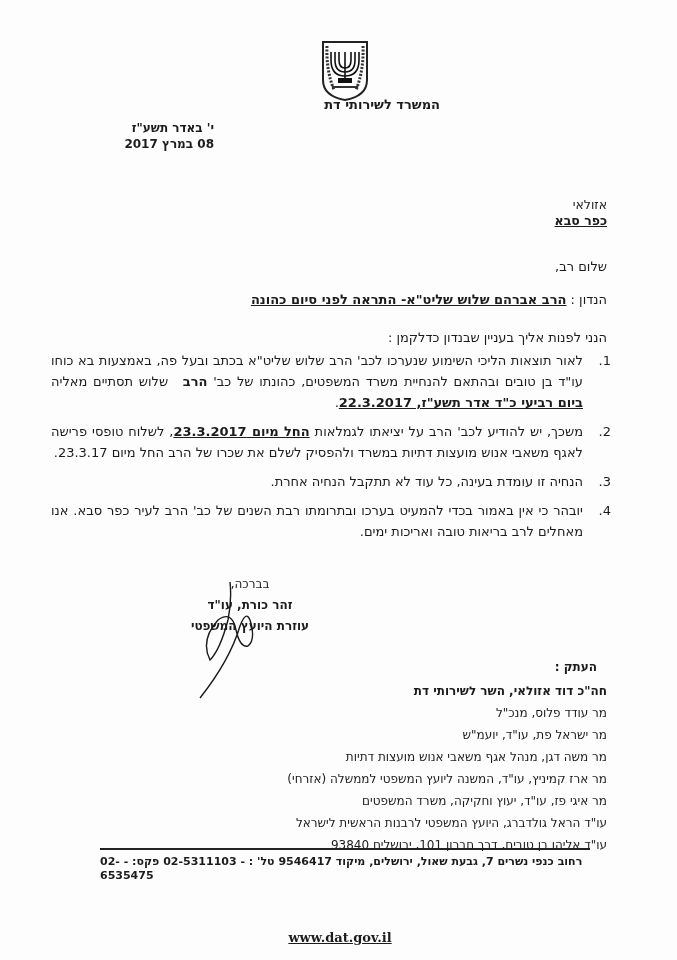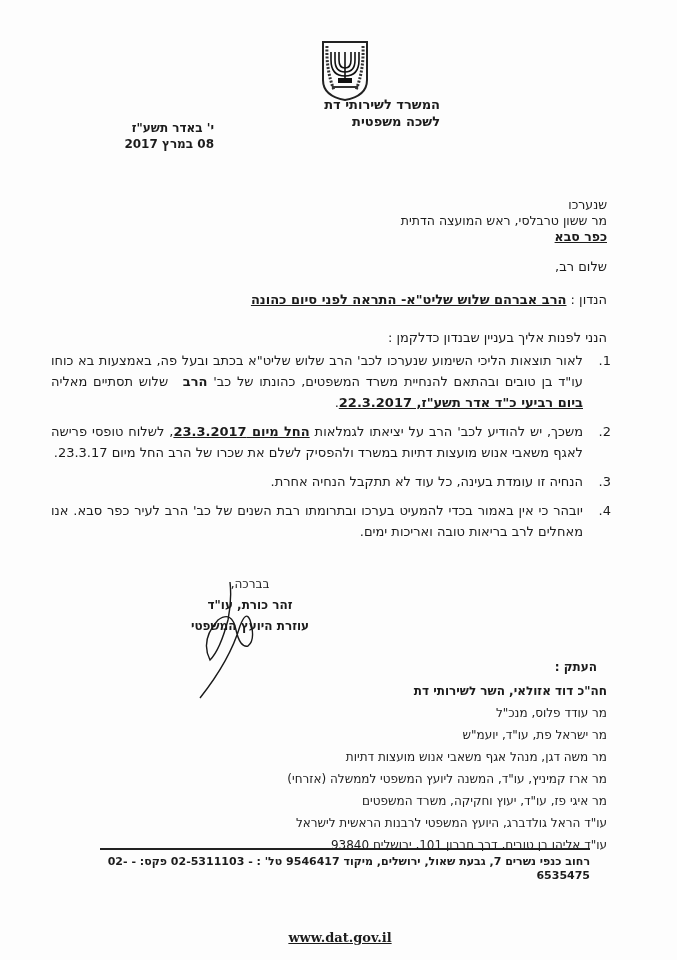--- a/index.html
+++ b/index.html
@@ -24,21 +24,21 @@
   .item .body { flex: 1; text-align: justify; }
   .b { font-weight: bold; margin-left: 9px; }
   .bu { font-weight: bold; text-decoration: underline; }
   .closing { left: 190px; top: 574px; width: 120px; font-size: 12px; line-height: 21px; direction: rtl; text-align: center; }
   .closing .l2, .closing .l3 { font-weight: bold; }
   .signature { left: 170px; top: 580px; width: 110px; height: 120px; }
   .cc-label { right: 80px; top: 660px; font-size: 12px; font-weight: bold; }
   .cc-list { right: 70px; top: 680px; width: 420px; font-size: 12px; line-height: 22px; }
   .cc-list .first { font-weight: bold; }
   .footer-line { left: 100px; top: 848px; width: 490px; height: 2px; background: #222; }
-  .footer-text { left: 100px; top: 855px; width: 490px; font-size: 11px; font-weight: bold; line-height: 14px; direction: rtl; text-align: right; }
+  .footer-text { left: 100px; top: 855px; width: 490px; font-size: 11px; font-weight: bold; line-height: 14px; direction: rtl; text-align: left; }
   .footer-url { left: 240px; top: 882px; width: 200px; text-align: center; font-family: "DejaVu Serif", serif; font-weight: bold; font-size: 13px; text-decoration: underline; margin-top: 48px; }
 </style>
 </head>
 <body>
 
 <div class="abs emblem">
   <svg width="50" height="62" viewBox="0 0 50 62">
     <path d="M3 2 H47 V40 Q47 56 25 60 Q3 56 3 40 Z" fill="none" stroke="#222" stroke-width="2"></path>
     <path d="M7 6 Q6 30 14 50" fill="none" stroke="#333" stroke-width="3" stroke-dasharray="2 1.5"></path>
     <path d="M43 6 Q44 30 36 50" fill="none" stroke="#333" stroke-width="3" stroke-dasharray="2 1.5"></path>
@@ -48,31 +48,29 @@
       <path d="M15 12 V20 Q15 32 25 32 Q35 32 35 20 V12"></path>
       <path d="M11 12 V20 Q11 36 25 36 Q39 36 39 20 V12"></path>
     </g>
     <rect x="18" y="38" width="14" height="5" fill="#111"></rect>
     <rect x="12" y="46" width="26" height="2" fill="#333"></rect>
   </svg>
 </div>
 
 <div class="abs header-org">
   <div>המשרד לשירותי דת</div>
-  <div>לשכה משפטית</div>
 </div>
 
 <div class="abs date-block">
   <div>י' באדר תשע"ז</div>
   <div>08 במרץ 2017</div>
 </div>
 
 <div class="abs rtl addressee">
-  <div>שנערכו</div>
-  <div>מר ששון טרבלסי, ראש המועצה הדתית</div>
+  <div>אזולאי</div>
   <div class="city">כפר סבא</div>
 </div>
 
 <div class="abs rtl greeting">שלום רב,</div>
 
 <div class="abs rtl subject">
   <span>הנדון :</span>
   <span class="subject-text">הרב אברהם שלוש שליט"א- התראה לפני סיום כהונה</span>
 </div>
 

